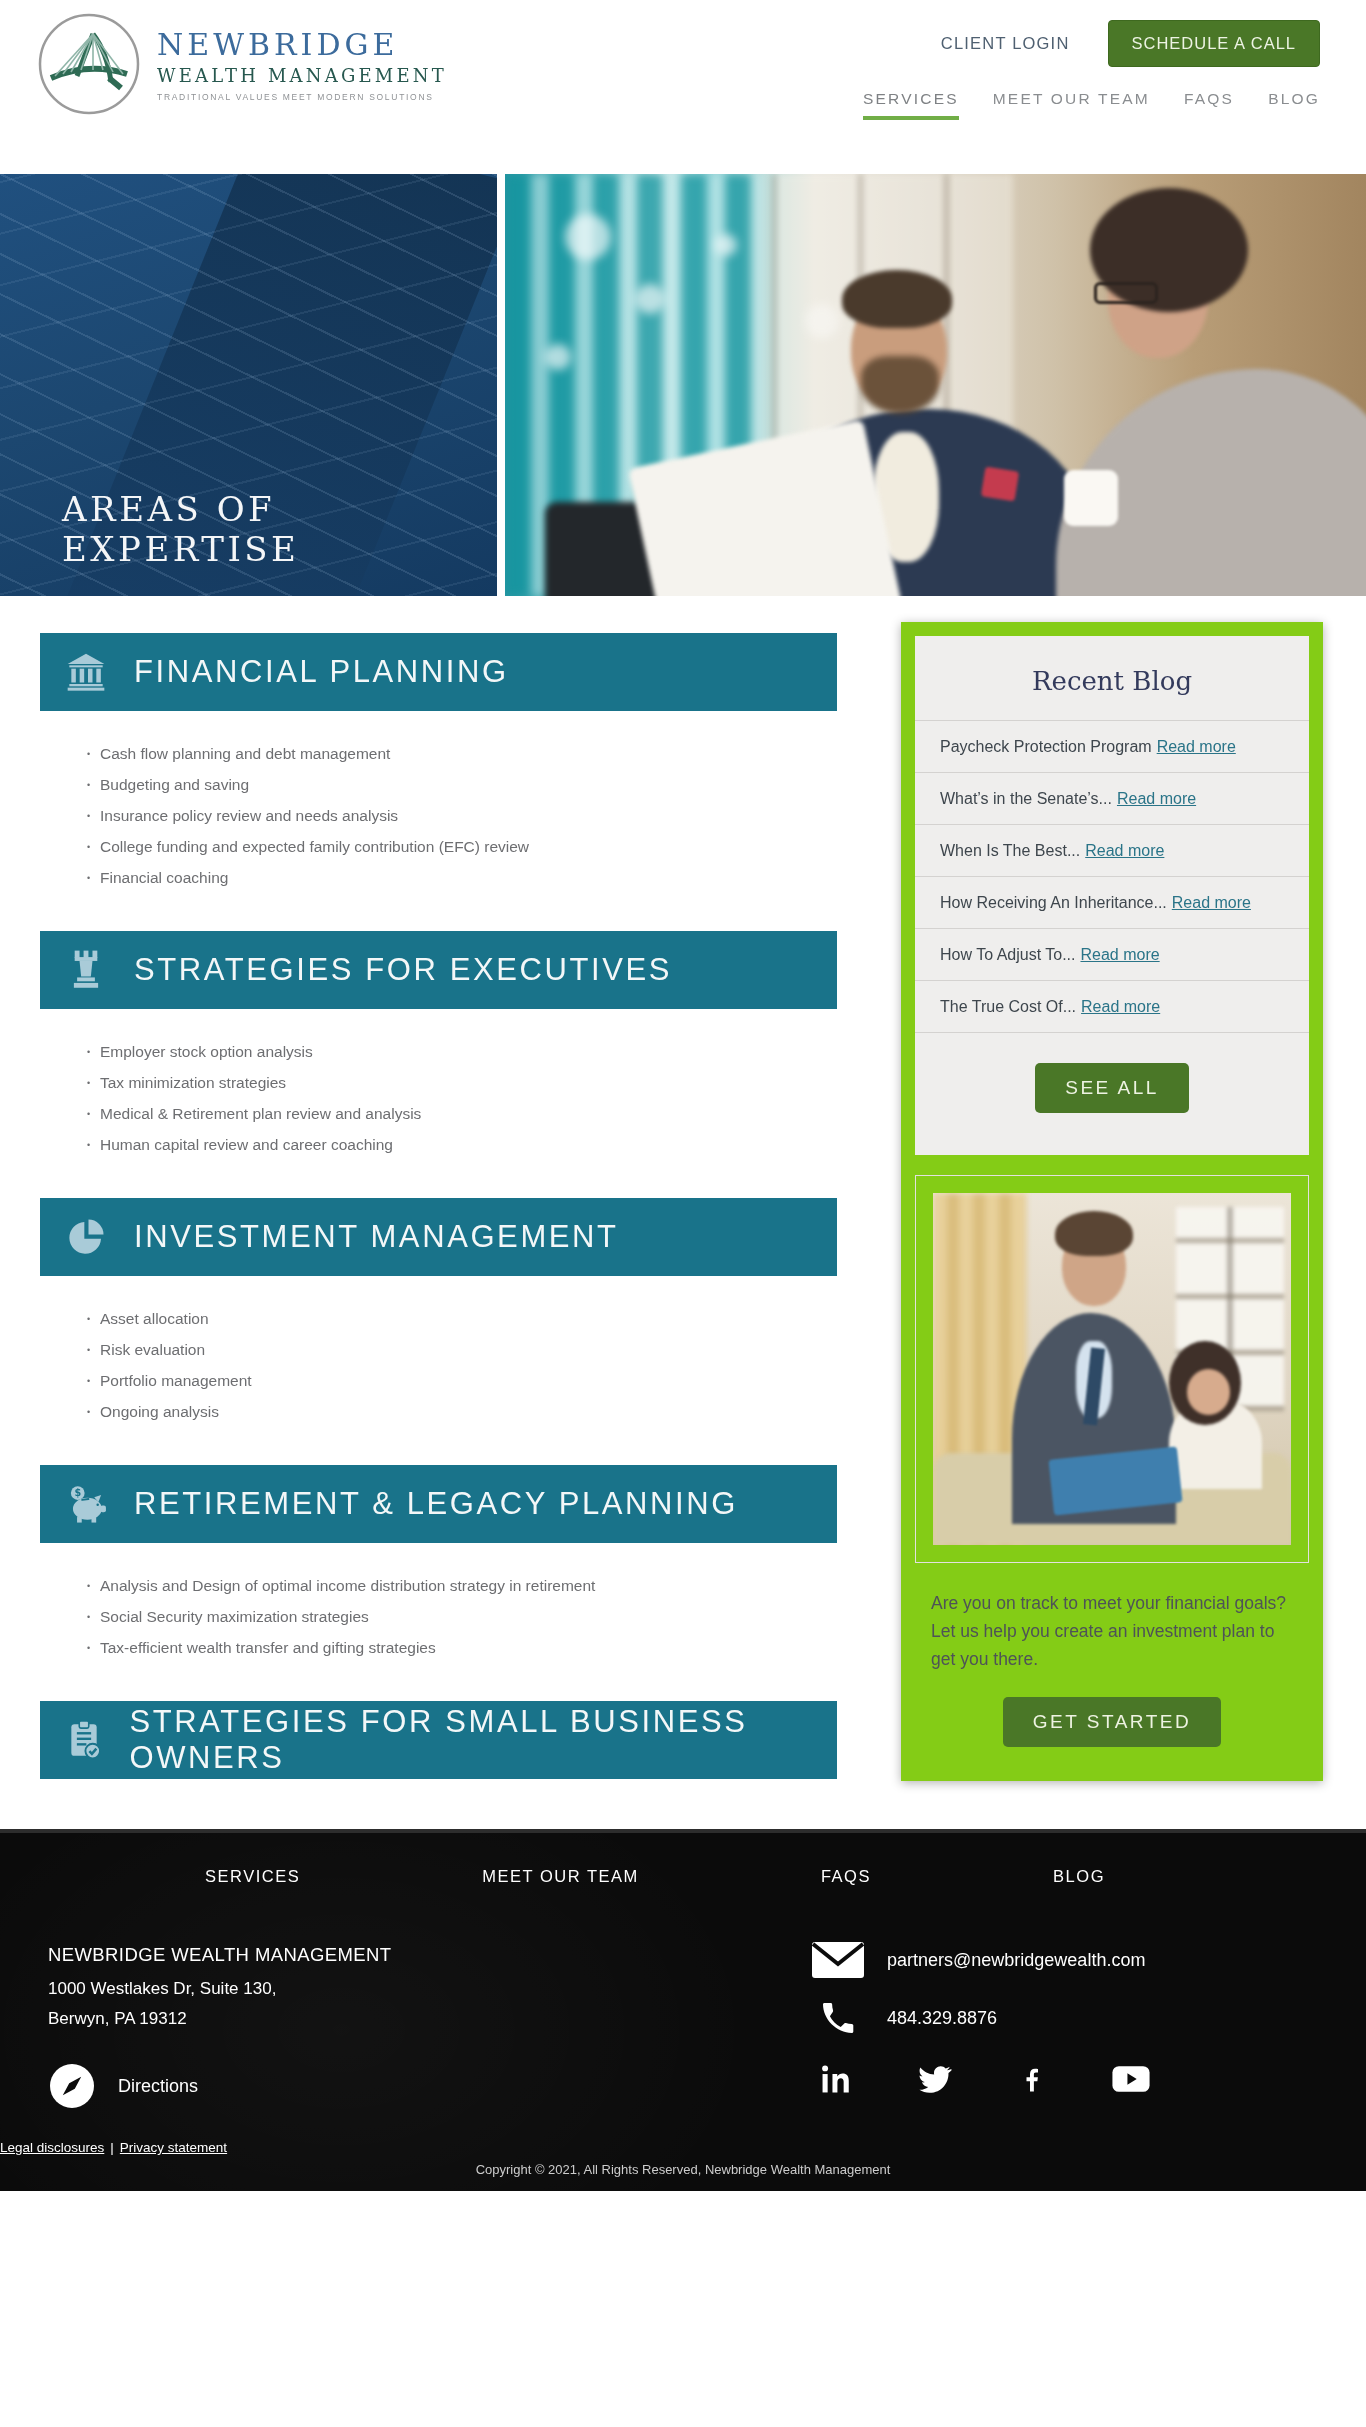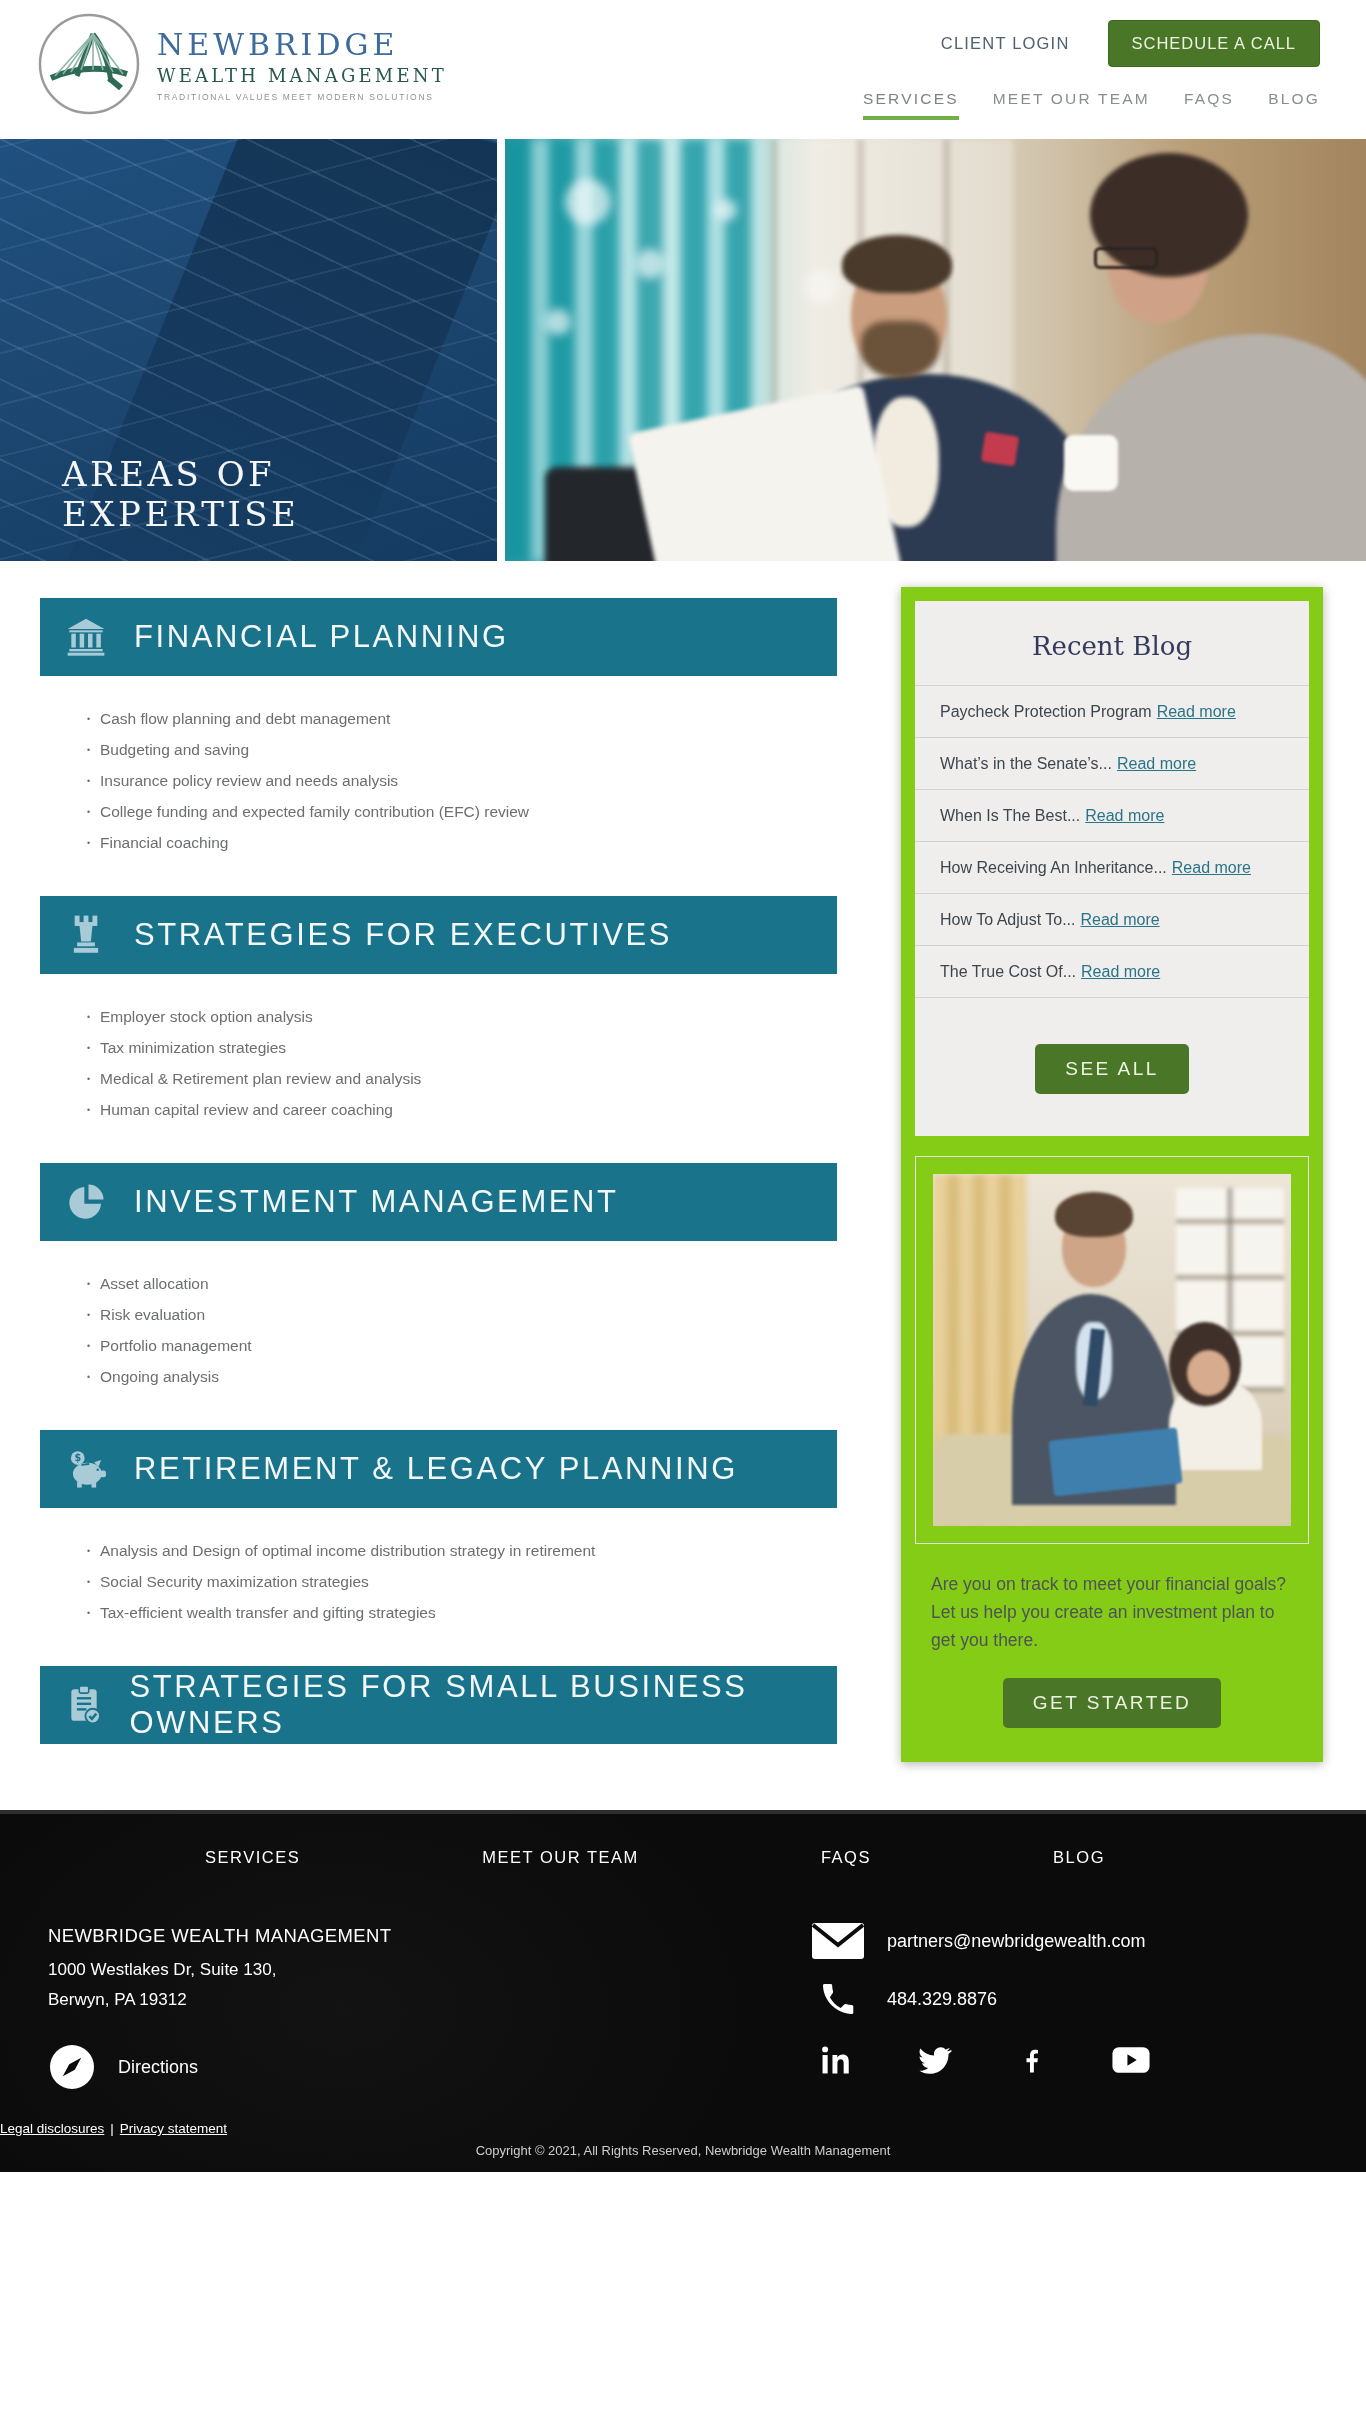--- a/index.html
+++ b/index.html
@@ -1,21 +1,21 @@
 <!DOCTYPE html>
 <html><head>
 <meta charset="utf-8">
 <style>
   html,body{margin:0;padding:0;background:#fff;}
   body{font-family:"Liberation Sans",sans-serif;-webkit-font-smoothing:antialiased;}
   a{text-decoration:none;cursor:pointer;}
   .page{width:1366px;margin:0 auto;background:#fff;overflow:hidden;}
 
   
-  header{height:139px;position:relative;background:#fff;border-radius:25px;}
+  header{height:174px;position:relative;background:#fff;border-radius:25px;}
   .logo{position:absolute;left:37px;top:12px;display:flex;align-items:center;gap:16px;}
   .logo-mark{flex:0 0 auto;}
   .logo-name{font-family:"DejaVu Serif",serif;font-size:30px;color:#3c6b9c;letter-spacing:4px;}
   .logo-sub{font-family:"DejaVu Serif",serif;font-size:18px;color:#27584f;letter-spacing:3.2px;margin-top:3px;}
   .logo-tag{font-size:8.5px;color:#8f9295;letter-spacing:1.7px;margin-top:6px;}
   .header-right{position:absolute;right:46px;top:0;}
   .header-top{margin-top:20px;display:flex;align-items:center;gap:38px;justify-content:flex-end;}
   .client-login{color:#4f6071;font-size:16.5px;letter-spacing:1.2px;}
   .btn-schedule{background:#4a7727;color:#edf3e3;font-size:16.5px;letter-spacing:1px;padding:13px 23px;border-radius:4px;border:1px solid #3e691f;font-family:inherit;cursor:pointer;}
   .main-nav{margin-top:23px;display:flex;gap:34px;justify-content:flex-end;}
@@ -58,21 +58,21 @@
   .sec-list{list-style:none;margin:27px 0 38px;padding:0 0 0 47px;}
   .sec-list li{position:relative;font-size:15.5px;color:#6d6e71;line-height:31px;padding-left:13px;}
   .sec-list li::before{content:"•";position:absolute;left:0;top:1px;font-size:9px;color:#6d6e71;}
 
   
   .sidebar{width:422px;margin-left:64px;flex:0 0 auto;background:#84cc16;box-shadow:0 2px 10px rgba(0,0,0,.3);padding-bottom:34px;}
   .blog-box{margin:14px 14px 0;background:#efeeed;}
   .blog-title{font-family:"DejaVu Serif",serif;font-weight:400;font-size:26px;color:#333a5c;text-align:center;margin:0;padding:30px 10px 24px;}
   .blog-item{border-top:1px solid #d4d2d0;padding:14px 25px;font-size:16px;color:#3e464d;line-height:23px;}
   .read-more{color:#2a7488;text-decoration:underline;margin-left:5px;}
-  .see-all-wrap{border-top:1px solid #d4d2d0;padding:46px 0 42px;text-align:center;}
+  .see-all-wrap{border-top:1px solid #d4d2d0;padding:30px 0 42px;text-align:center;}
   .btn-green{background:#4a7727;color:#eef3e2;border:none;border-radius:5px;font-size:19px;letter-spacing:2.5px;padding:14px 30px;font-family:inherit;cursor:pointer;}
   .photo-card{margin:20px 14px 0;border:1px solid #e3e1df;padding:17px;}
   .sb-photo{height:352px;position:relative;overflow:hidden;background:linear-gradient(180deg,#ece5d8 0%,#e0d6c4 55%,#d2c5a8 100%);}
   .sb-photo .layer{position:absolute;}
   .sb-curtain{left:0;top:0;width:26%;height:100%;background:repeating-linear-gradient(90deg,#e8cf95 0 14px,#d9ba74 14px 26px);filter:blur(3px);opacity:.9;}
   .sb-window{right:2%;top:4%;width:30%;height:58%;background:
      linear-gradient(rgba(120,112,98,.5) 0 0) 50% 0/6px 100% no-repeat,
      repeating-linear-gradient(0deg,rgba(120,112,98,.45) 0 5px,rgba(248,246,241,.9) 5px 56px);filter:blur(2px);}
   .sb-couch{left:0;bottom:0;width:100%;height:26%;background:#d8cda9;border-radius:18px 18px 0 0;filter:blur(2px);}
   .sb-man-suit{left:22%;top:34%;width:46%;height:60%;background:#4b5563;border-radius:48% 52% 0 0/60% 64% 0 0;filter:blur(1.5px);}

